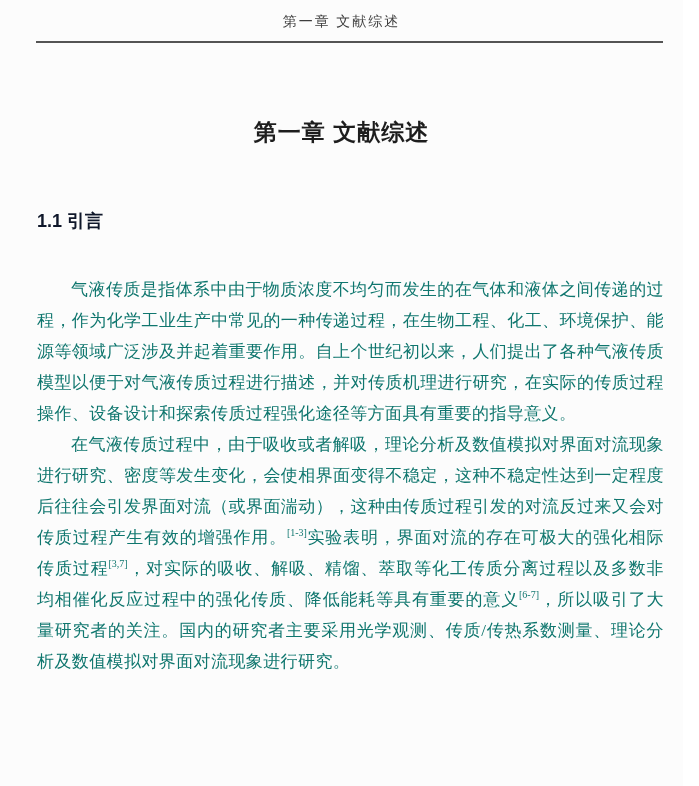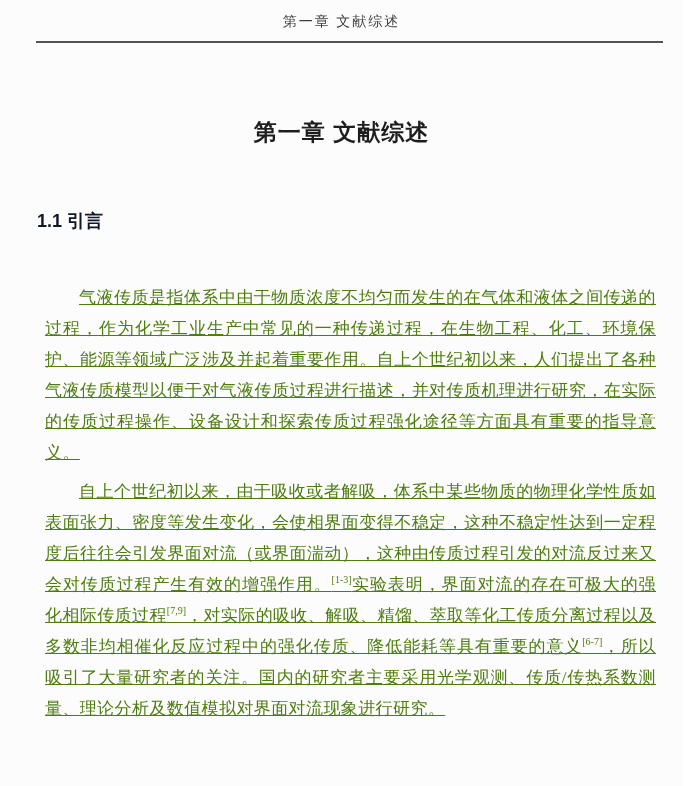--- a/index.html
+++ b/index.html
@@ -54,41 +54,40 @@
     z-index: 0;
     font-family: "Liberation Sans", "DejaVu Sans", sans-serif;
   }
   .body-text {
     position: absolute;
     top: 274px; left: 37px;
     width: 627px;
     z-index: 1;
   }
   .para {
-    margin: 8px;
+    margin: 0;
     font-size: 17px;
     line-height: 31px;
     text-align: justify;
     text-indent: 2em;
-    color: #4d7c0f;
+    color: #0f766e;
     letter-spacing: 0.4px;
-    text-decoration: underline;
   }
   .para sup {
     font-size: 10px;
     line-height: 0;
     vertical-align: super;
     letter-spacing: 0;
   }
 </style>
 </head>
 <body>
 
 <div class="page">
   <div class="running-header">第一章 文献综述</div>
   <div class="header-rule"></div>
   <div class="chapter-title">第一章 文献综述</div>
   <div class="section-heading">1.1 引言</div>
   <div class="body-text">
       <p class="para"><span>气液传质是指体系中由于物质浓度不均匀而发生的在气体和液体之间传递的过程，作为化学工业生产中常见的一种传递过程，在生物工程、化工、环境保护、能源等领域广泛涉及并起着重要作用。自上个世纪初以来，人们提出了各种气液传质模型以便于对气液传质过程进行描述，并对传质机理进行研究，在实际的传质过程操作、设备设计和探索传质过程强化途径等方面具有重要的指导意义。</span></p>
-      <p class="para"><span>自上个世纪初以来，由于吸收或者解吸，体系中某些物质的物理化学性质如表面张力、密度等发生变化，会使相界面变得不稳定，这种不稳定性达到一定程度后往往会引发界面对流（或界面湍动），这种由传质过程引发的对流反过来又会对传质过程产生有效的增强作用。</span><sup>[1-3]</sup><span>实验表明，界面对流的存在可极大的强化相际传质过程</span><sup>[7,9]</sup><span>，对实际的吸收、解吸、精馏、萃取等化工传质分离过程以及多数非均相催化反应过程中的强化传质、降低能耗等具有重要的意义</span><sup>[6-7]</sup><span>，所以吸引了大量研究者的关注。国内的研究者主要采用光学观测、传质/传热系数测量、理论分析及数值模拟对界面对流现象进行研究。</span></p>
+      <p class="para"><span>在气液传质过程中，由于吸收或者解吸，理论分析及数值模拟对界面对流现象进行研究、密度等发生变化，会使相界面变得不稳定，这种不稳定性达到一定程度后往往会引发界面对流（或界面湍动），这种由传质过程引发的对流反过来又会对传质过程产生有效的增强作用。</span><sup>[1-3]</sup><span>实验表明，界面对流的存在可极大的强化相际传质过程</span><sup>[3,7]</sup><span>，对实际的吸收、解吸、精馏、萃取等化工传质分离过程以及多数非均相催化反应过程中的强化传质、降低能耗等具有重要的意义</span><sup>[6-7]</sup><span>，所以吸引了大量研究者的关注。国内的研究者主要采用光学观测、传质/传热系数测量、理论分析及数值模拟对界面对流现象进行研究。</span></p>
     </div>
 </div>
 
 </body></html>

